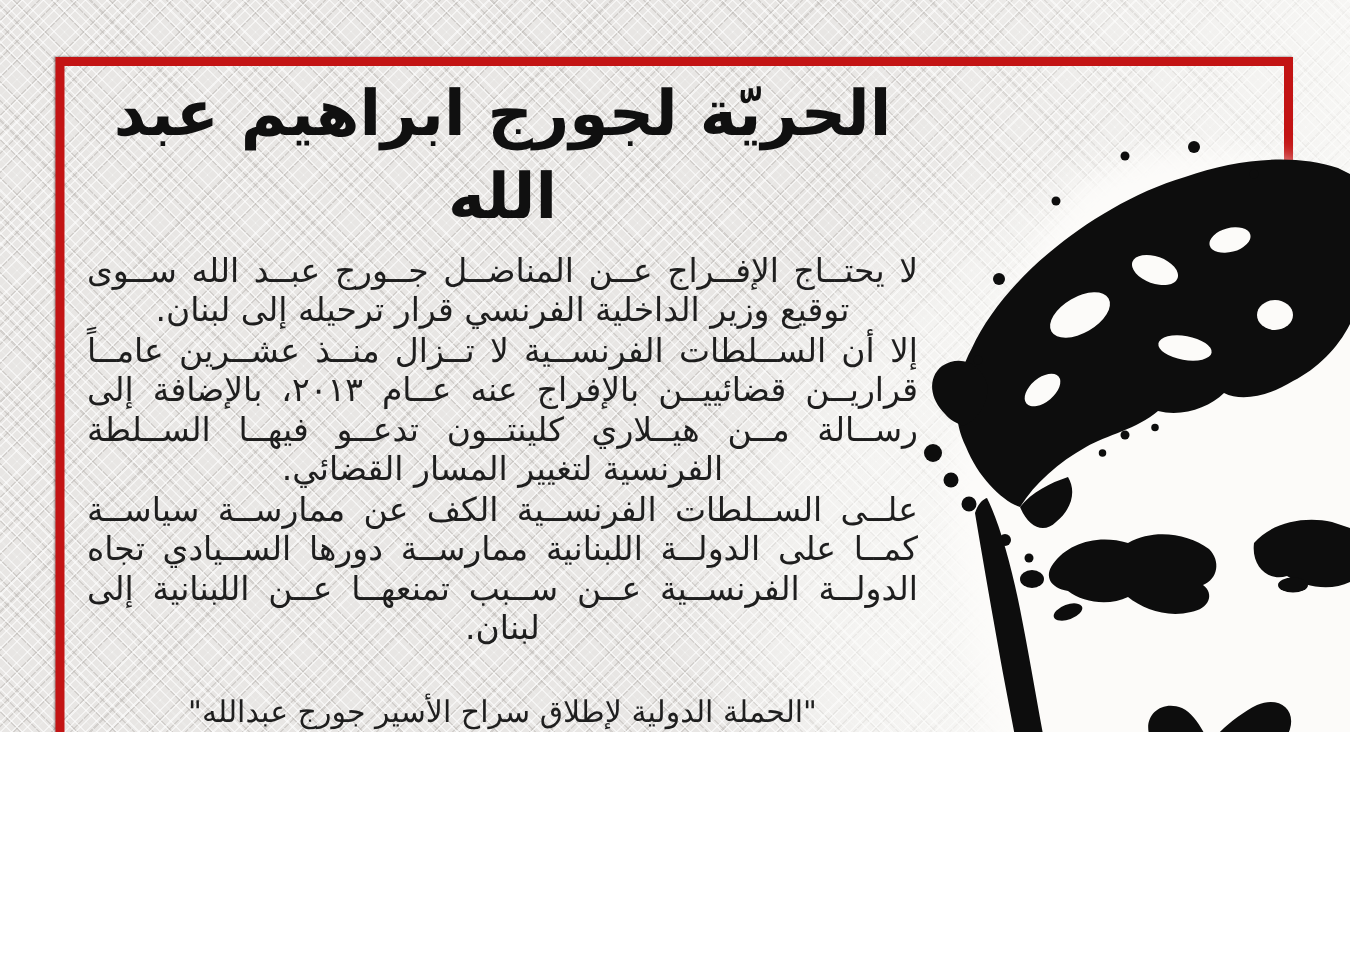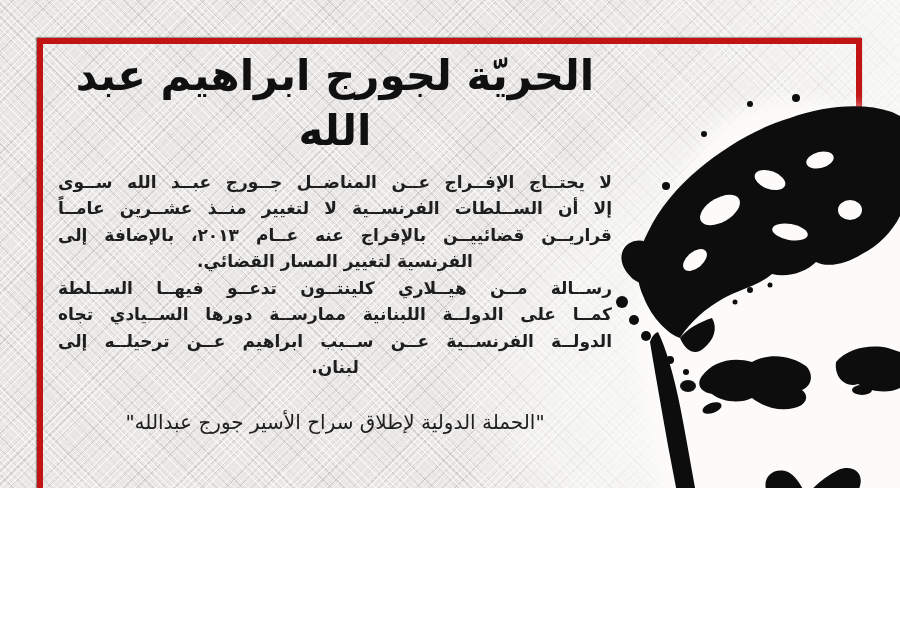--- a/index.html
+++ b/index.html
@@ -39,21 +39,21 @@
     position:absolute;left:600px;top:90px;width:300px;height:546px;z-index:3;
   }
   .content{
     position:absolute;left:58px;top:48px;width:554px;z-index:4;
     direction:rtl;text-align:right;color:var(--text);
   }
   .title{
     font-size:42px;font-weight:bold;text-align:center;color:var(--title);
     line-height:1.32;margin:0 0 10px 0;letter-spacing:-.5px;
   }
-  .body-text{font-size:17px;line-height:26.45px;font-weight:700;}
+  .body-text{font-size:22px;line-height:26.45px;font-weight:400;}
   .ln{white-space:nowrap;}
   .j{text-align:justify;text-align-last:justify;white-space:normal;}
   .c{text-align:center;}
   .footer{
     margin-top:29px;text-align:center;font-size:20px;font-weight:500;color:var(--text);
   }
 </style>
 </head>
 <body>
 
@@ -147,25 +147,27 @@
                C152,530 139,514 142,500 Z"></path>
       <path d="M175,546 L190,530 L205,546 Z"></path>
     </g>
   </svg>
 
   <div class="content">
     <h1 class="title">الحريّة لجورج ابراهيم عبد الله</h1>
 
     <div class="body-text">
       <div class="ln j">لا يحتــاج الإفــراج عــن المناضــل جــورج عبــد الله ســوى</div>
-      <div class="ln j">إلا أن الســلطات الفرنســية لا لتغيير منــذ عشــرين عامــاً</div>
+      <div class="ln c">توقيع وزير الداخلية الفرنسي قرار ترحيله إلى لبنان.</div>
+      <div class="ln j">إلا أن الســلطات الفرنســية لا تــزال منــذ عشــرين عامــاً</div>
       <div class="ln j">قراريــن قضائييــن بالإفراج عنه عــام ٢٠١٣، بالإضافة إلى</div>
+      <div class="ln j">رســالة مــن هيــلاري كلينتــون تدعــو فيهــا الســلطة</div>
       <div class="ln c">الفرنسية لتغيير المسار القضائي.</div>
-      <div class="ln j">رســالة مــن هيــلاري كلينتــون تدعــو فيهــا الســلطة</div>
+      <div class="ln j">علــى الســلطات الفرنســية الكف عن ممارســة سياســة</div>
       <div class="ln j">كمــا على الدولــة اللبنانية ممارســة دورها الســيادي تجاه</div>
-      <div class="ln j">الدولــة الفرنســية عــن ســبب ابراهيم عــن ترحيلــه إلى</div>
+      <div class="ln j">الدولــة الفرنســية عــن ســبب تمنعهــا عــن اللبنانية إلى</div>
       <div class="ln c">لبنان.</div>
     </div>
 
     <div class="footer">"الحملة الدولية لإطلاق سراح الأسير جورج عبدالله"</div>
   </div>
 
 </div>
 
 </body></html>

